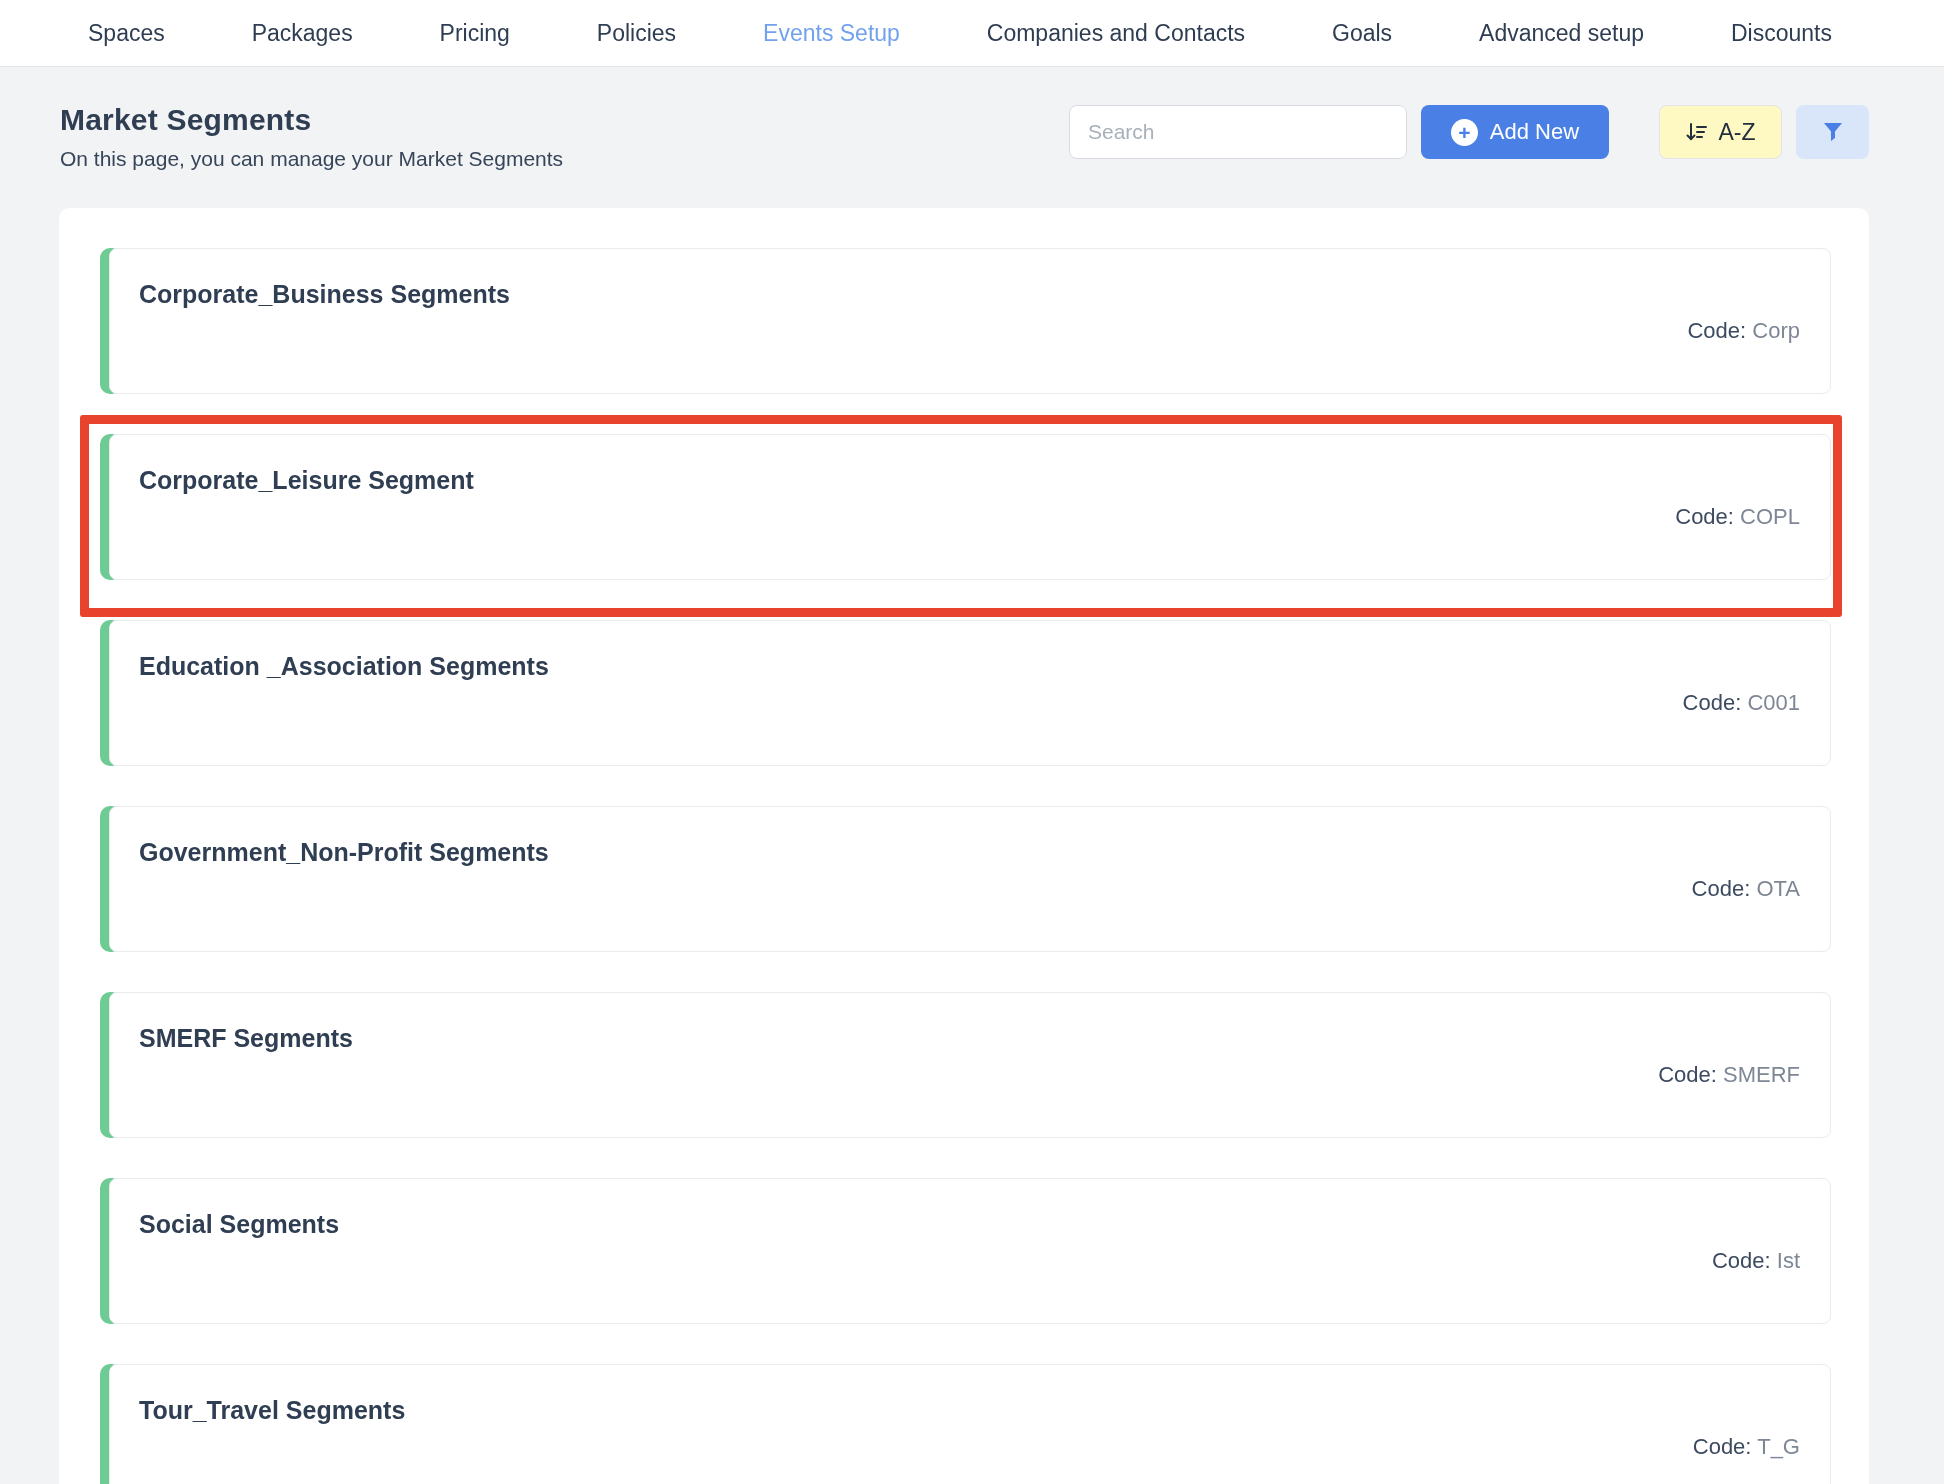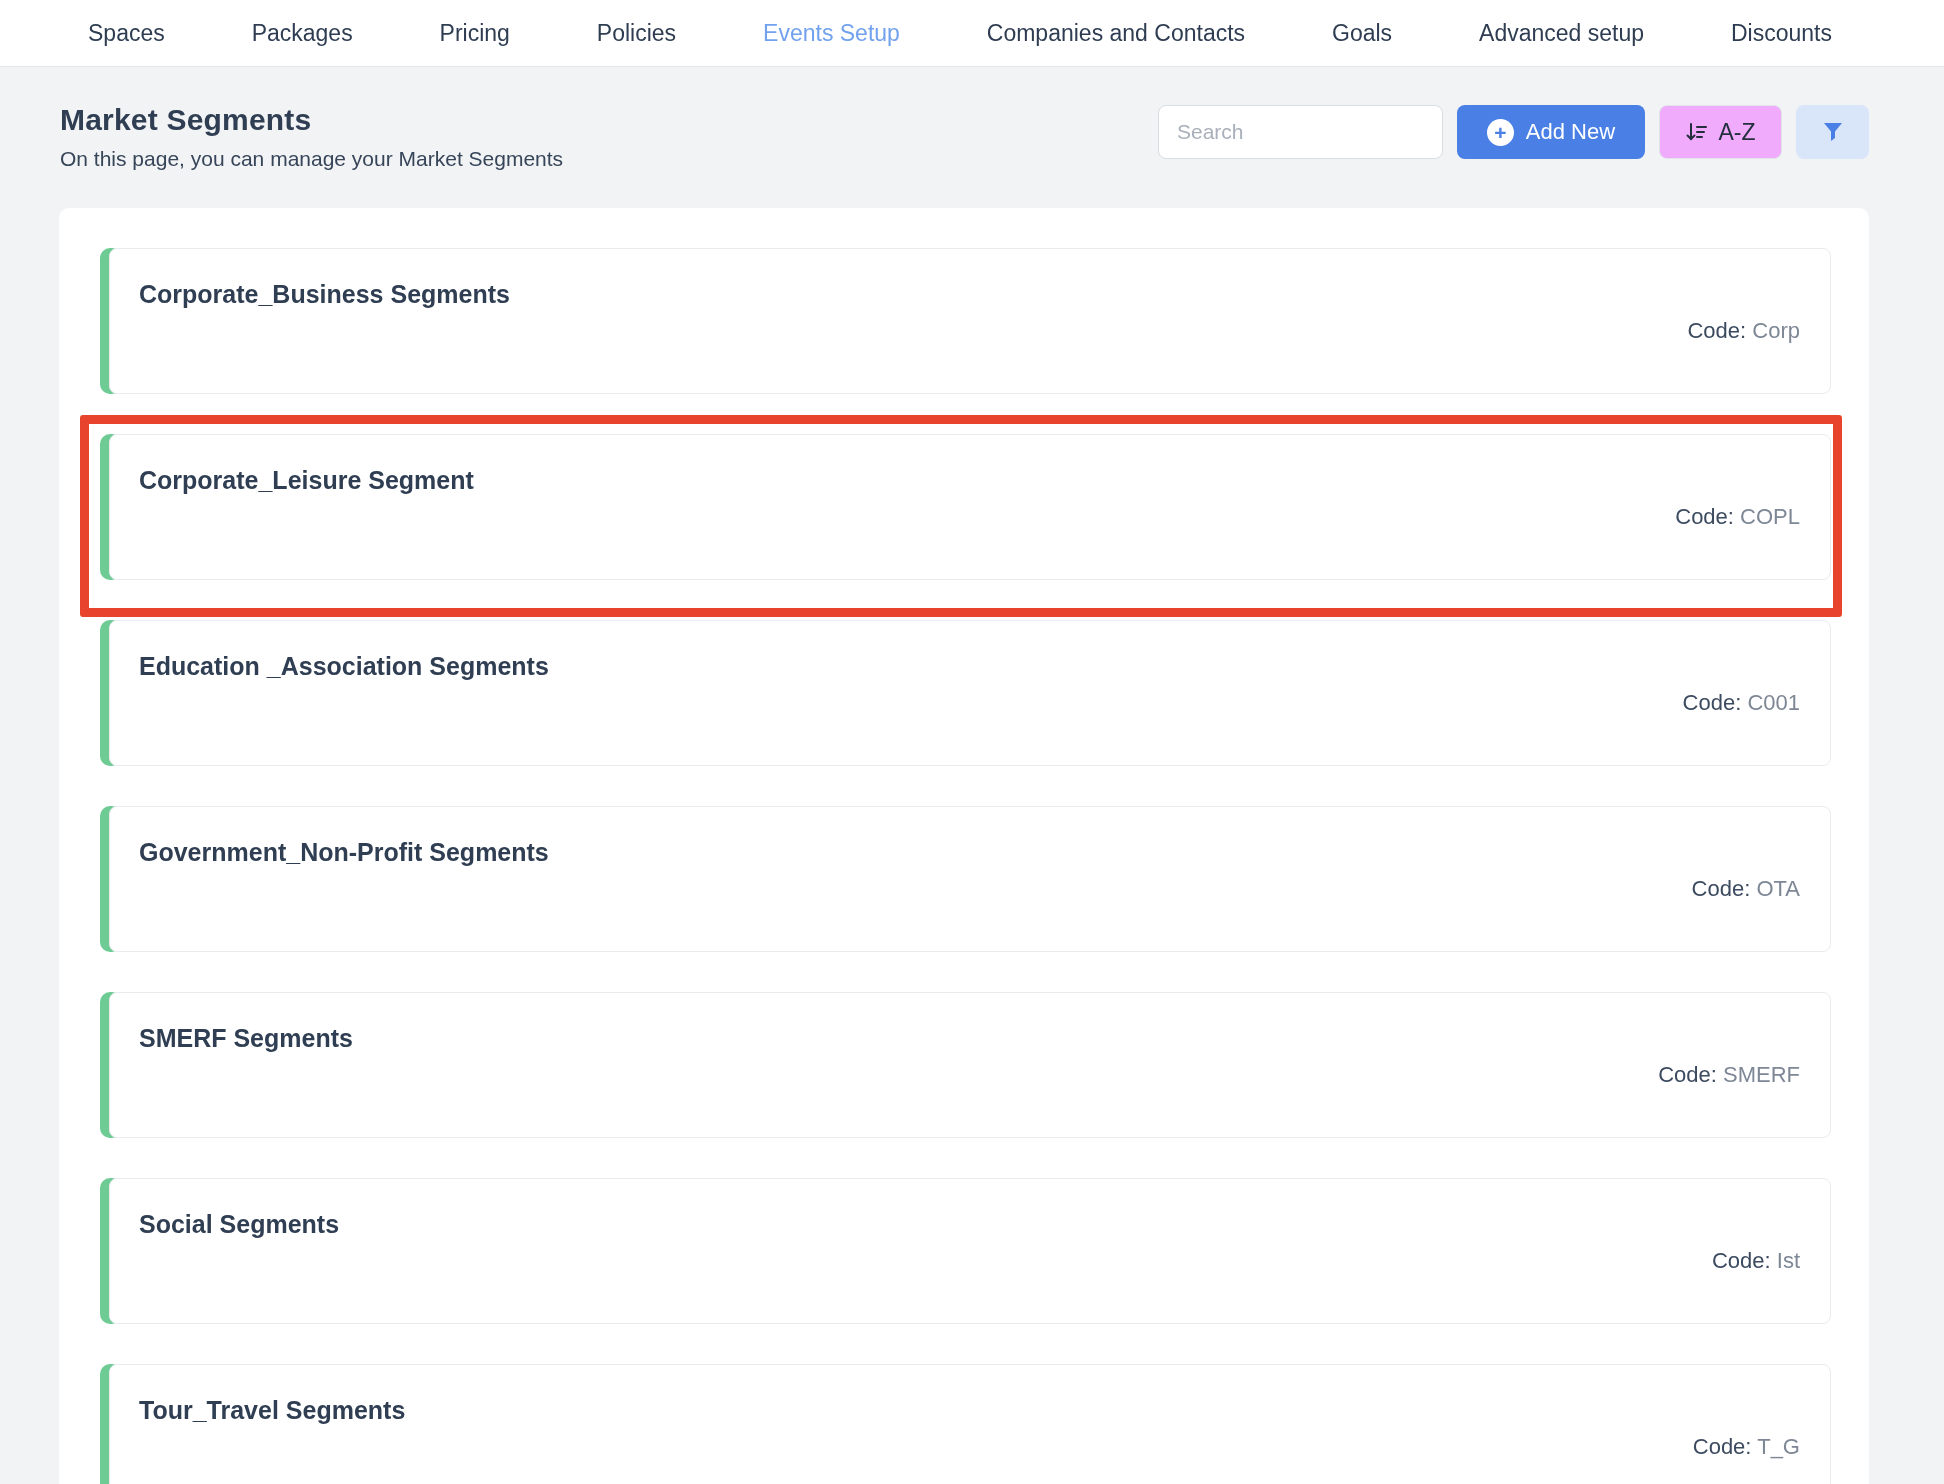--- a/index.html
+++ b/index.html
@@ -68,21 +68,21 @@
   }
   .controls{
     position:absolute;
     right:75px;
     top:38px;
     display:flex;
     gap:14px;
     align-items:center;
   }
   .search-input{
-    width:285px;
+    width:338px;
     height:54px;
     border:1px solid #d9dce1;
     border-radius:8px;
     background:#fff;
     font-family:"Liberation Sans", sans-serif;
     font-size:21px;
     color:#33435a;
     padding:0 18px;
     outline:none;
   }
@@ -108,25 +108,26 @@
     width:27px;height:27px;
     background:#ffffff;
     color:var(--c-blue);
     border-radius:50%;
     display:flex;align-items:center;justify-content:center;
     font-size:21px;font-weight:700;
     line-height:1;
   }
   .btn-sort{
     width:123px;
-    background:#f0abfc;
+    background:#fef9c3;
     border:1px solid #e2e4e8;
     color:#242f3e;
     font-size:23px;
     gap:9px;
+    margin-left:36px;
   }
   .btn-filter{
     width:73px;
     background:var(--c-filter-bg);
   }
   
   .panel{
     margin-left:59px;
     width:1810px;
     background:#ffffff;

